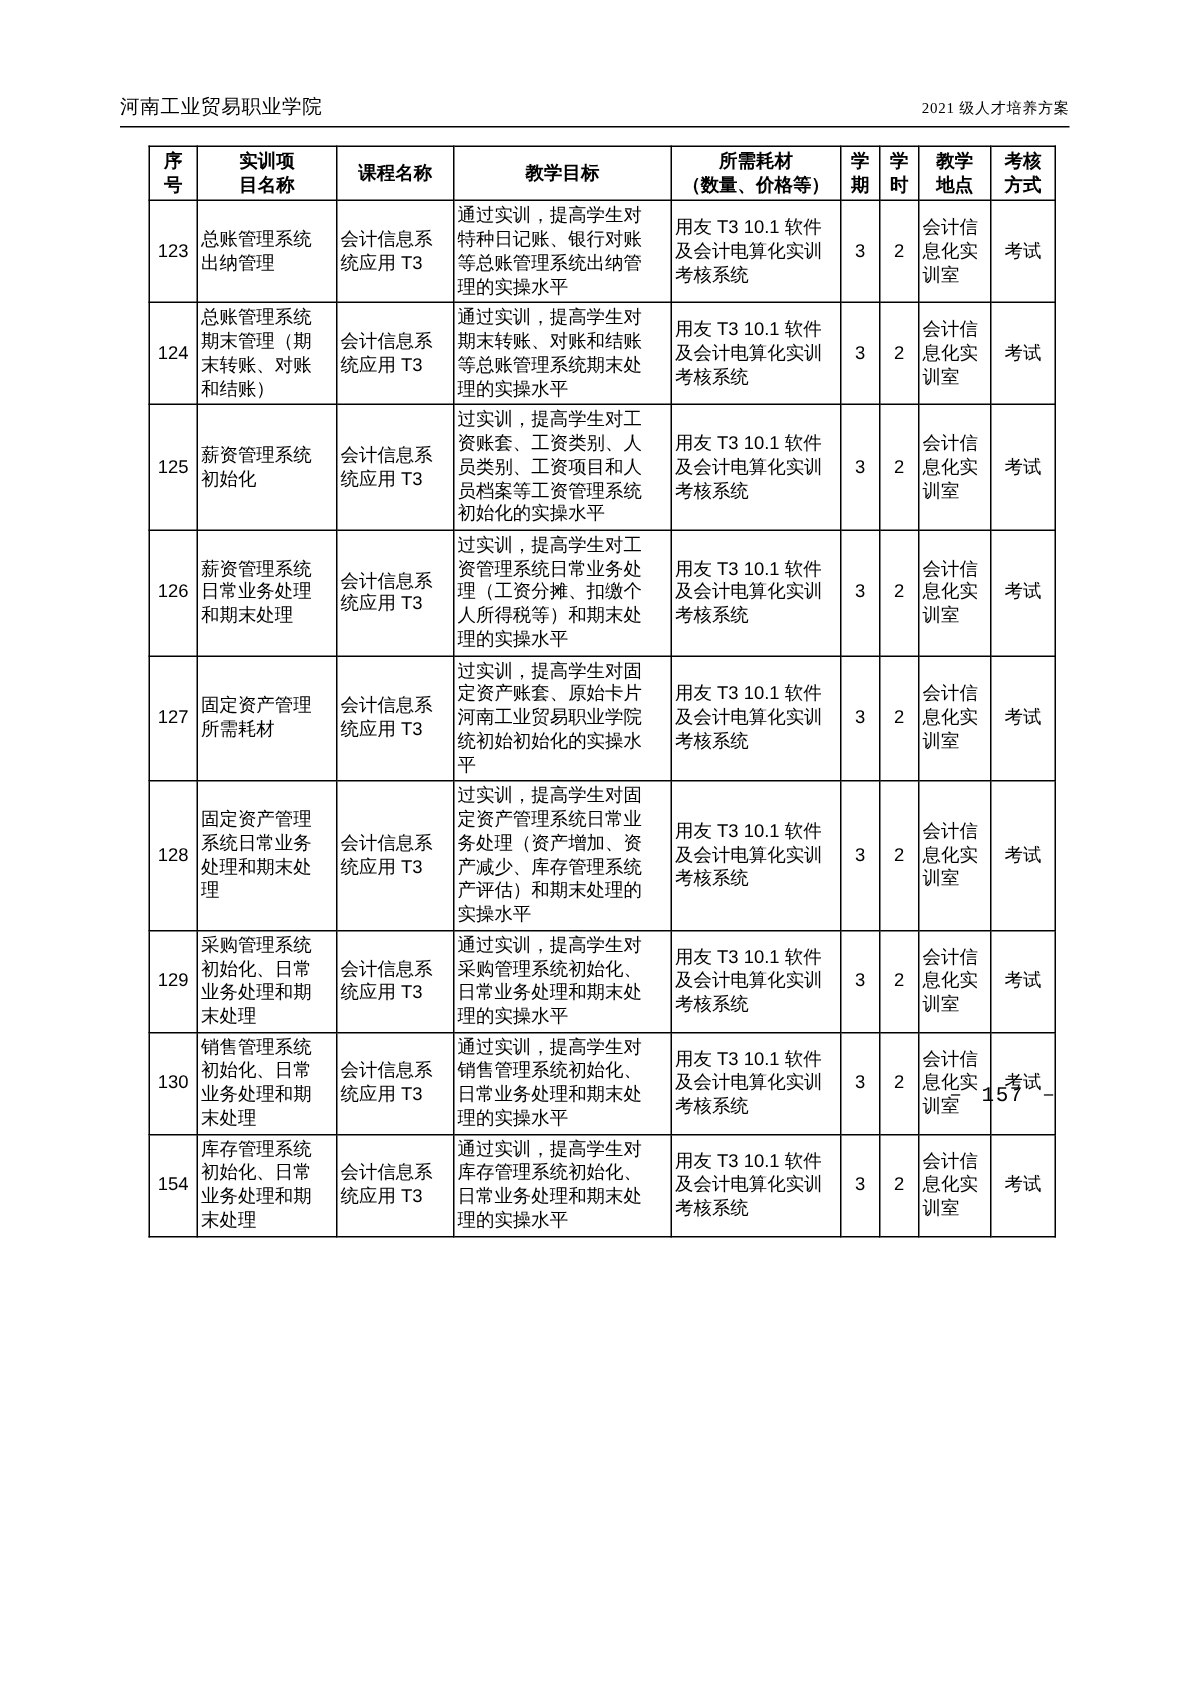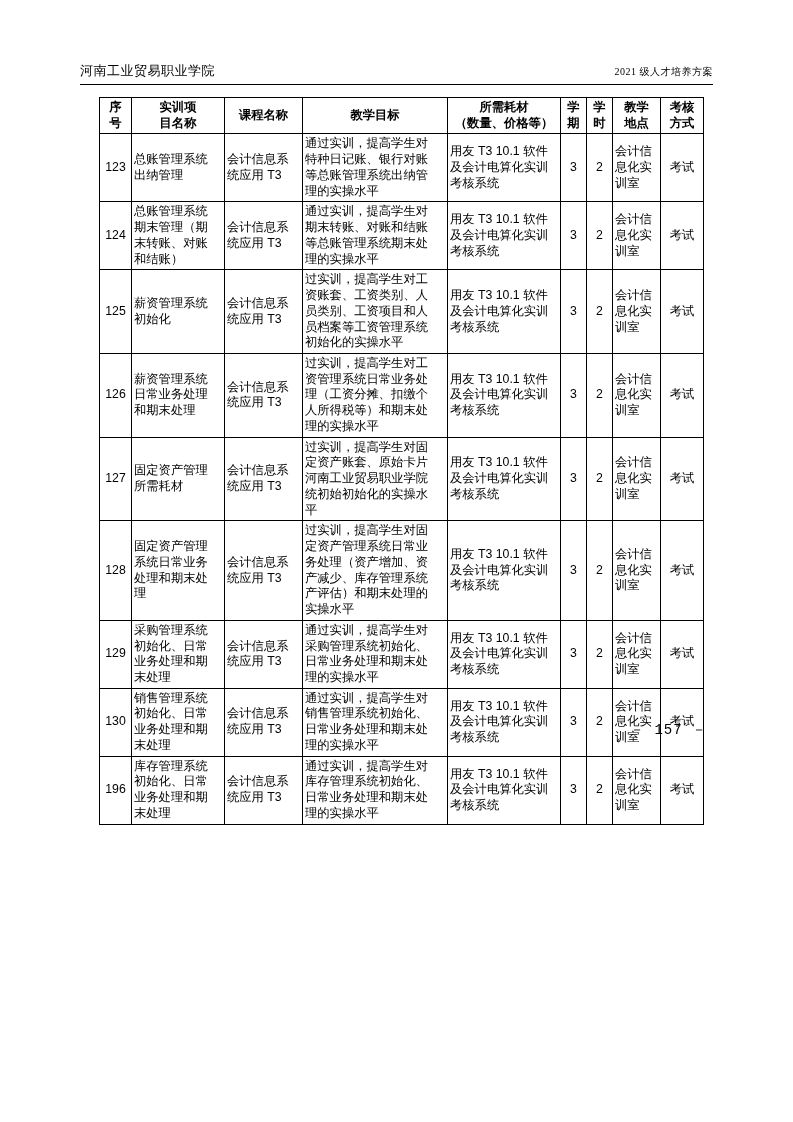--- a/index.html
+++ b/index.html
@@ -418,21 +418,21 @@
             <td class="term">3</td>
             <td class="hours">2</td>
             <td class="place">
               <span class="cellline">会计信</span>
               <span class="cellline">息化实</span>
               <span class="cellline">训室</span>
             </td>
             <td class="exam">考试</td>
           </tr>
           <tr>
-            <td class="no">196</td>
+            <td class="no">154</td>
             <td class="item">
               <span class="cellline">库存管理系统</span>
               <span class="cellline">初始化、日常</span>
               <span class="cellline">业务处理和期</span>
               <span class="cellline">末处理</span>
             </td>
             <td class="course">
               <span class="cellline">会计信息系</span>
               <span class="cellline">统应用 T3</span>
             </td>

